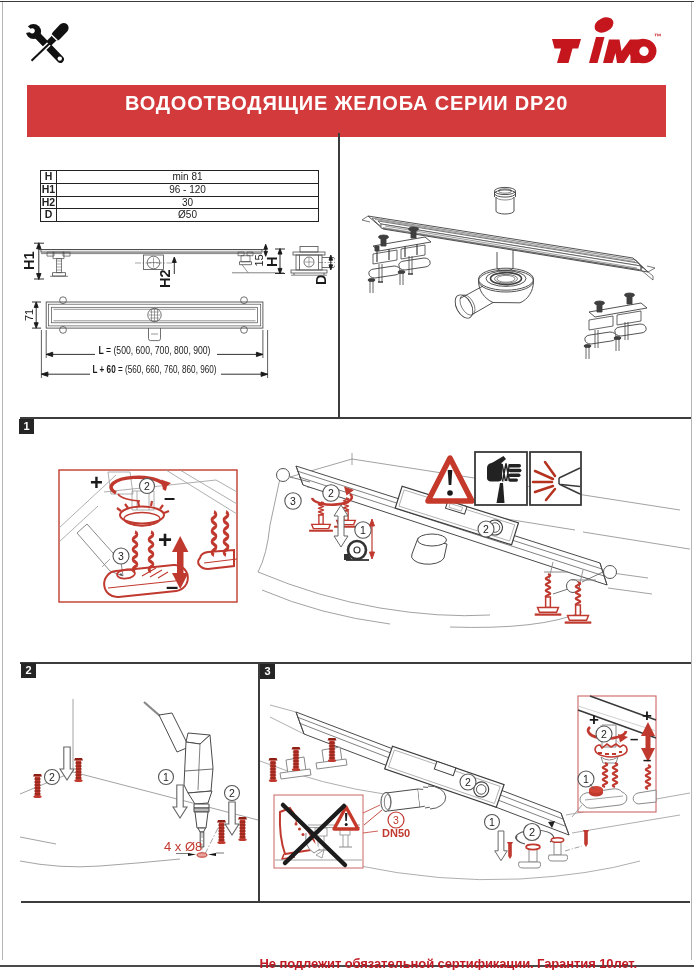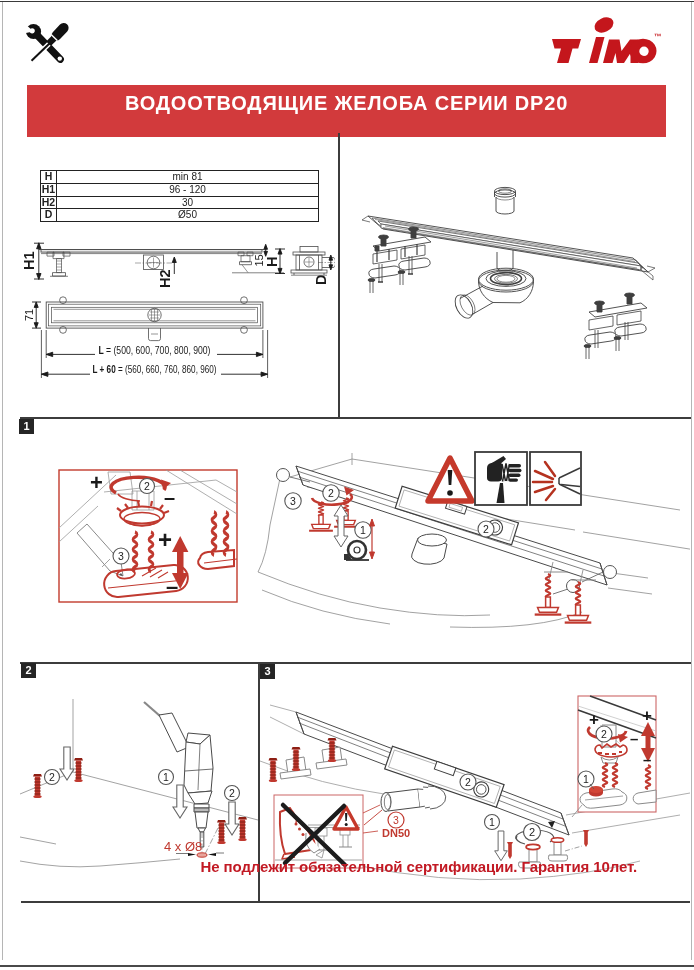--- a/index.html
+++ b/index.html
@@ -22,21 +22,21 @@
       font-size:11px;text-align:center;line-height:15px;}
   #nb1{left:19px;top:419px;}
   #nb2{left:21px;top:663px;}
   #nb3{left:260px;top:664px;}
   
   #spectable{left:40px;top:170px;width:279px;height:52px;border:1.2px solid #222;
      border-collapse:collapse;table-layout:fixed;}
   #spectable td{border:1px solid #222;font-size:10px;color:#222;padding:0;
      text-align:center;vertical-align:middle;height:11.8px;line-height:11.8px;}
   #spectable td.h{font-weight:bold;width:15px;font-size:10.5px;}
-  #bottomred{right:57px;top:858px;color:#c21a24;font-weight:bold;font-size:15px;letter-spacing:-0.1px;}
+  #bottomred{right:57px;top:956px;color:#c21a24;font-weight:bold;font-size:13px;letter-spacing:-0.1px;}
 </style>
 </head>
 <body>
 <div class="abs" id="topline"></div>
 <div class="abs" id="leftline"></div>
 <div class="abs" id="rightline"></div>
 <div class="abs" id="botline"></div>
 
 <svg class="abs" style="left:22px;top:20px" width="52" height="46" viewBox="0 0 52 46">
   <circle cx="11.5" cy="11.5" r="7.6" fill="#111"></circle>

